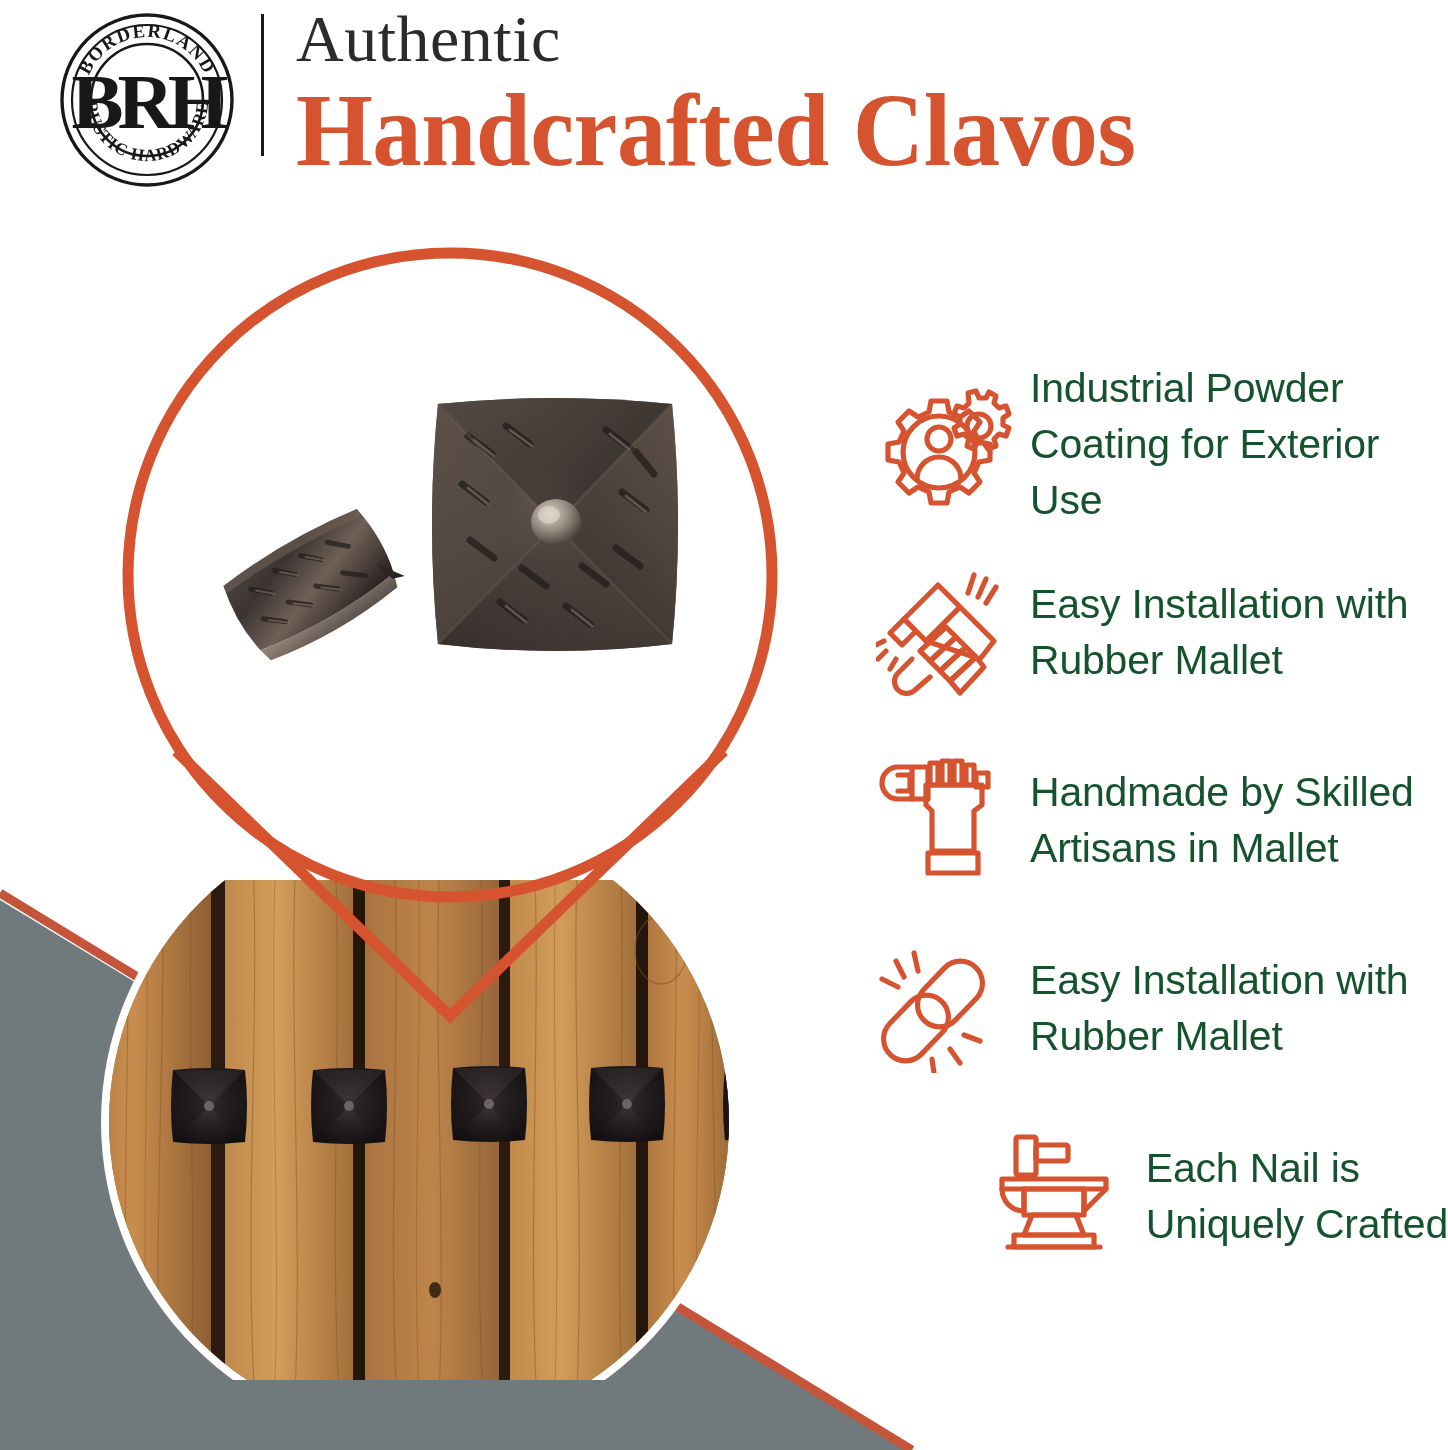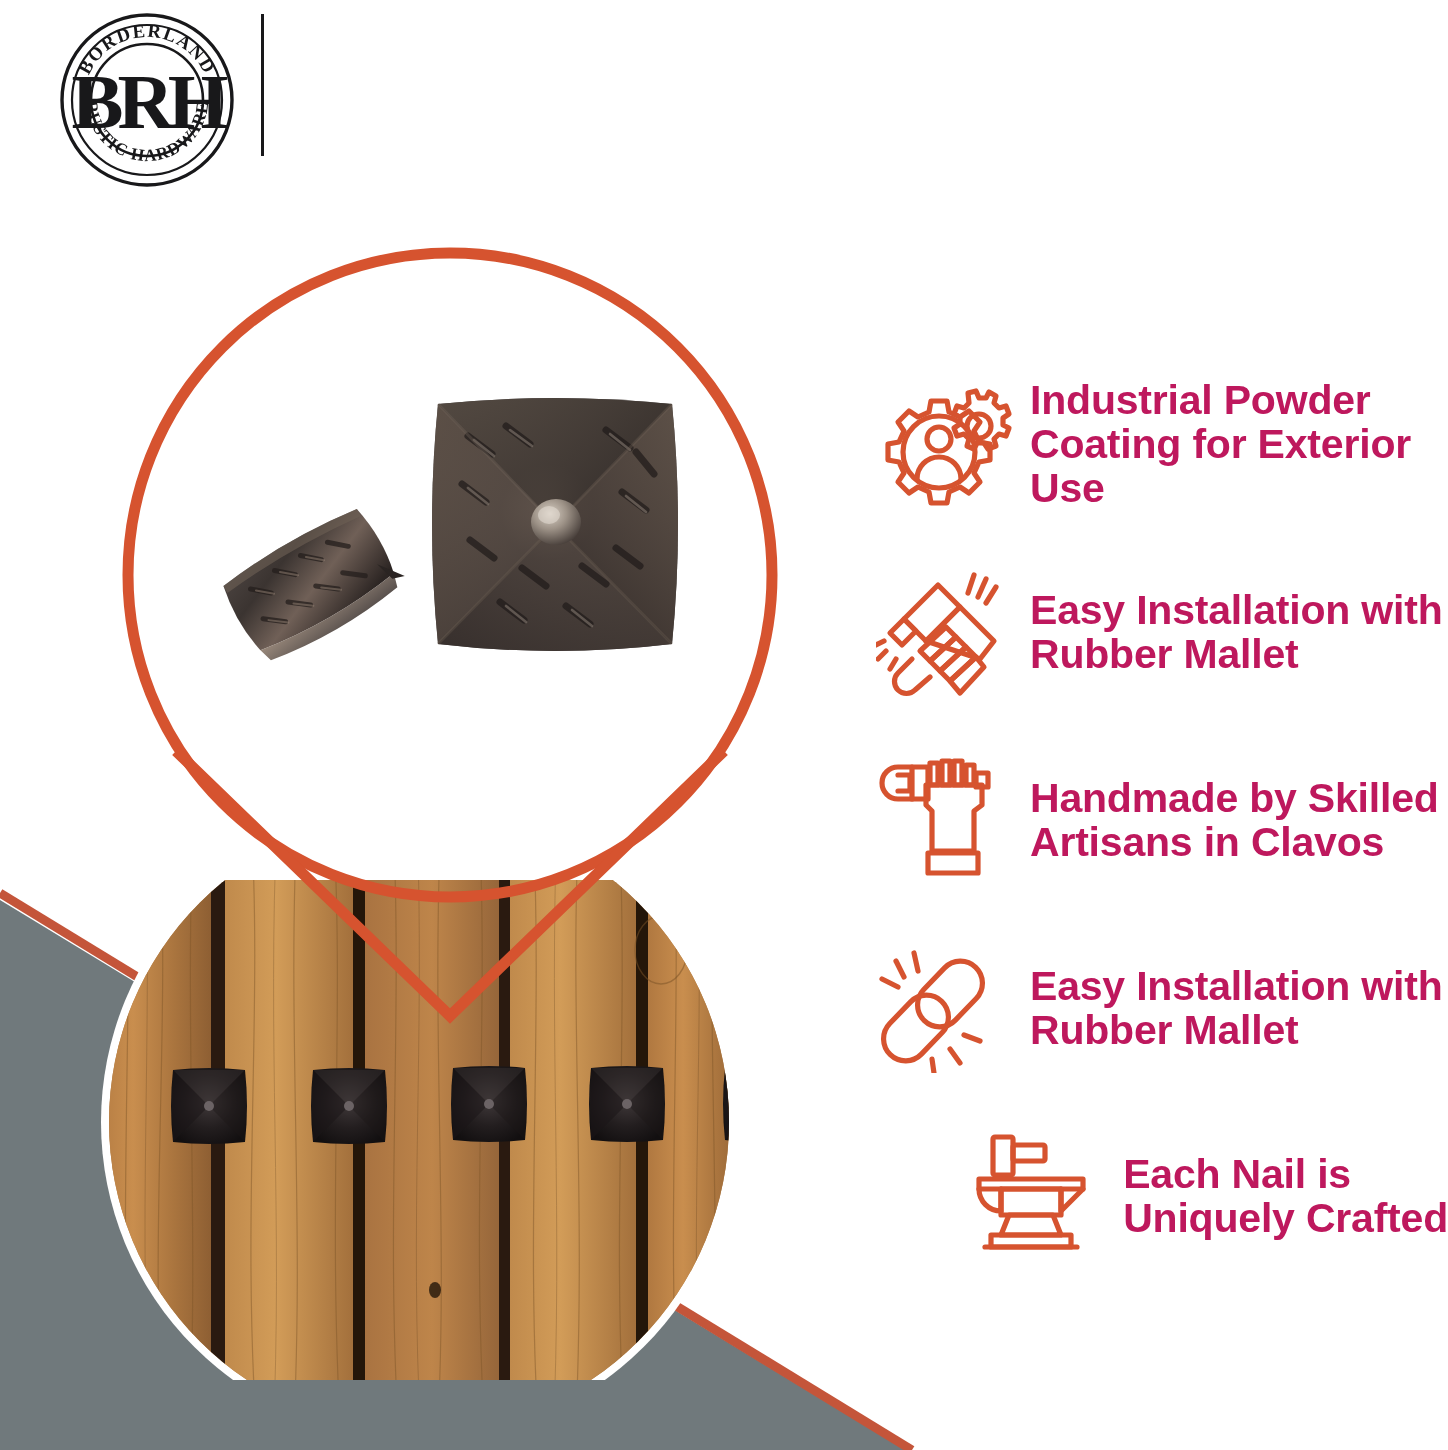--- a/index.html
+++ b/index.html
@@ -59,24 +59,24 @@
     height:148px;
     margin-bottom:40px;
   }
   .feature:last-child { margin-bottom:0;justify-content:flex-end; }
   .feature-icon {
     width:168px; min-width:168px; height:140px;
     display:flex; align-items:center; justify-content:center;
   }
   .feature-label {
     font-family:"Liberation Sans", sans-serif;
-    font-weight:700;
+    font-weight:400;
     font-size:41px;
-    line-height:44px;
-    color:#be185d;
+    line-height:56px;
+    color:#14532d;
     letter-spacing:-0.2px;
     white-space:pre-line;
   }
 </style>
 </head>
 <body>
 
 <div id="stage">
 
   <svg class="bg-wedge" viewBox="0 0 1448 1450">
@@ -100,20 +100,24 @@
         </text>
         <text font-family="Liberation Serif, serif" font-size="17" font-weight="700" fill="#18181a" letter-spacing="1.2">
           <textPath href="#arcBot" startOffset="50%" text-anchor="middle">RUSTIC HARDWARE</textPath>
         </text>
         <text x="90" y="118" text-anchor="middle" font-family="Liberation Serif, serif" font-size="78" font-weight="700" fill="#18181a" letter-spacing="-6">BRH</text>
       </svg>
     </div>
 
     <div class="divider"></div>
 
+    <div class="titles">
+      <div class="title-top">Authentic</div>
+      <div class="title-main">Handcrafted Clavos</div>
+    </div>
   </div>
 
   <div class="photo-circle">
     <svg viewBox="0 0 636 500" width="636" height="500">
       <defs>
         <clipPath id="circClip">
           <circle cx="318" cy="242" r="310"></circle>
         </clipPath>
         <linearGradient id="plank1" x1="0" y1="0" x2="1" y2="0">
           <stop offset="0%" stop-color="#B07840"></stop>
@@ -407,21 +411,21 @@
           <path d="M90,10 L98,10 L98,30 L90,30 Z"></path>
 
           <path d="M100,18 L112,18 L112,32 L100,32 Z"></path>
 
           <path d="M50,30 L106,30 L106,50 L98,56 L98,96 L56,96 L56,56 L50,50 Z"></path>
 
           <path d="M52,98 L102,98 L102,118 L52,118 Z"></path>
         </svg>
       </div>
       <div class="feature-label">Handmade by Skilled
-Artisans in Clavos</div>
+Artisans in Mallet</div>
     </div>
 
     <div class="feature">
       <div class="feature-icon">
         <svg viewBox="0 0 140 130" width="140" height="130" fill="none" stroke="#D6532F" stroke-width="5.2" stroke-linejoin="round" stroke-linecap="round">
 
           <rect x="52" y="14" width="44" height="74" rx="22" ry="22" transform="rotate(44 74 51)"></rect>
 
           <rect x="18" y="48" width="44" height="74" rx="22" ry="22" transform="rotate(44 40 85)"></rect>
 

